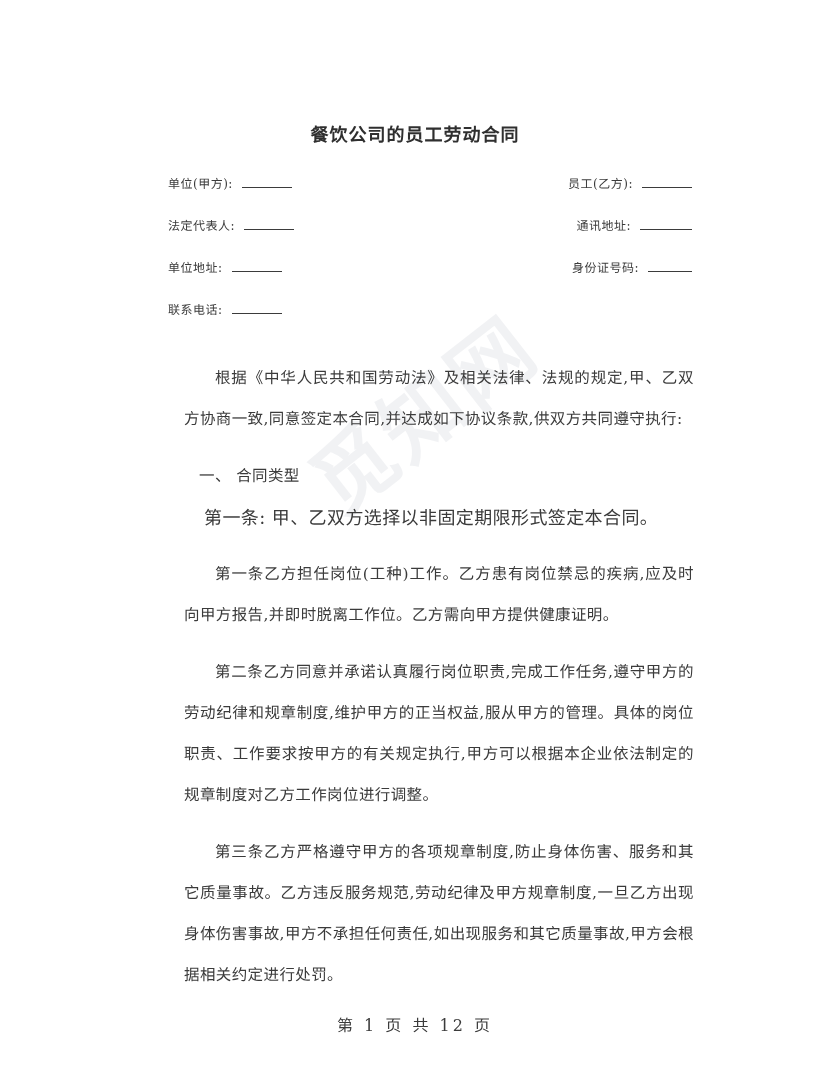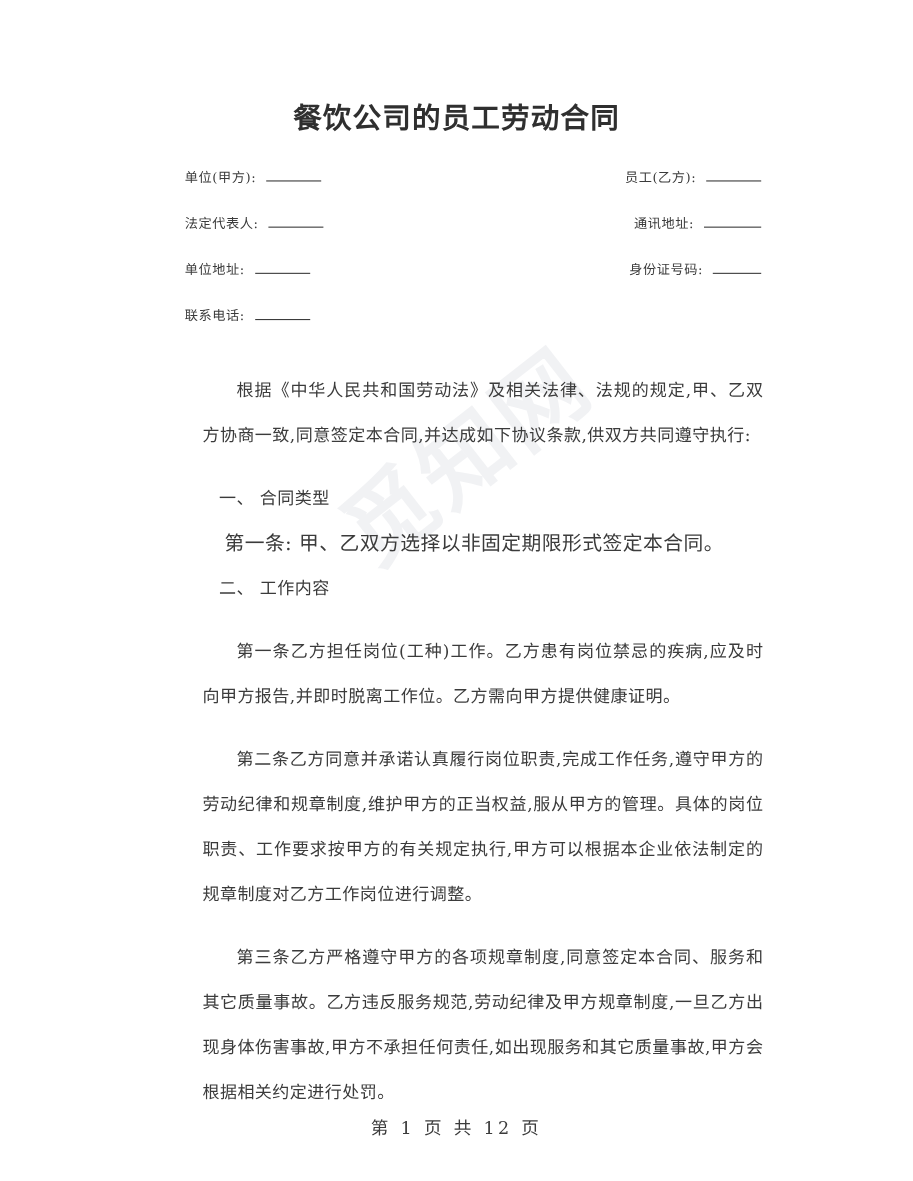--- a/index.html
+++ b/index.html
@@ -42,25 +42,25 @@
 
   .content {
     position: relative;
     z-index: 1;
     padding: 0 120px;
   }
 
   
   .doc-title {
     text-align: center;
-    font-size: 26px;
+    font-size: 18px;
     font-weight: 700;
     letter-spacing: 1px;
     margin: 0;
-    padding-top: 86px;
+    padding-top: 120px;
     color: #2f2f2f;
   }
 
   
   .form-block {
     margin-top: 28px;
   }
   .form-row {
     display: flex;
     align-items: baseline;
@@ -184,25 +184,24 @@
       </div>
 
     </div>
 
     <p class="para para-gap">根据《中华人民共和国劳动法》及相关法律、法规的规定,甲、乙双方协商一致,同意签定本合同,并达成如下协议条款,供双方共同遵守执行:</p>
 
     <p class="heading para-gap">一、 合同类型</p>
 
     <p class="clause-line">第一条:  甲、乙双方选择以非固定期限形式签定本合同。</p>
 
-    <p class="heading">二、 工作内容</p>
 
     <p class="para">第一条乙方担任岗位(工种)工作。乙方患有岗位禁忌的疾病,应及时向甲方报告,并即时脱离工作位。乙方需向甲方提供健康证明。</p>
 
     <p class="para para-gap">第二条乙方同意并承诺认真履行岗位职责,完成工作任务,遵守甲方的劳动纪律和规章制度,维护甲方的正当权益,服从甲方的管理。具体的岗位职责、工作要求按甲方的有关规定执行,甲方可以根据本企业依法制定的规章制度对乙方工作岗位进行调整。</p>
 
-    <p class="para para-gap">第三条乙方严格遵守甲方的各项规章制度,同意签定本合同、服务和其它质量事故。乙方违反服务规范,劳动纪律及甲方规章制度,一旦乙方出现身体伤害事故,甲方不承担任何责任,如出现服务和其它质量事故,甲方会根据相关约定进行处罚。</p>
+    <p class="para para-gap">第三条乙方严格遵守甲方的各项规章制度,防止身体伤害、服务和其它质量事故。乙方违反服务规范,劳动纪律及甲方规章制度,一旦乙方出现身体伤害事故,甲方不承担任何责任,如出现服务和其它质量事故,甲方会根据相关约定进行处罚。</p>
 
   </div>
 
   <div class="footer">第 1 页 共 12 页</div>
 
 </div>
 
 </body></html>

